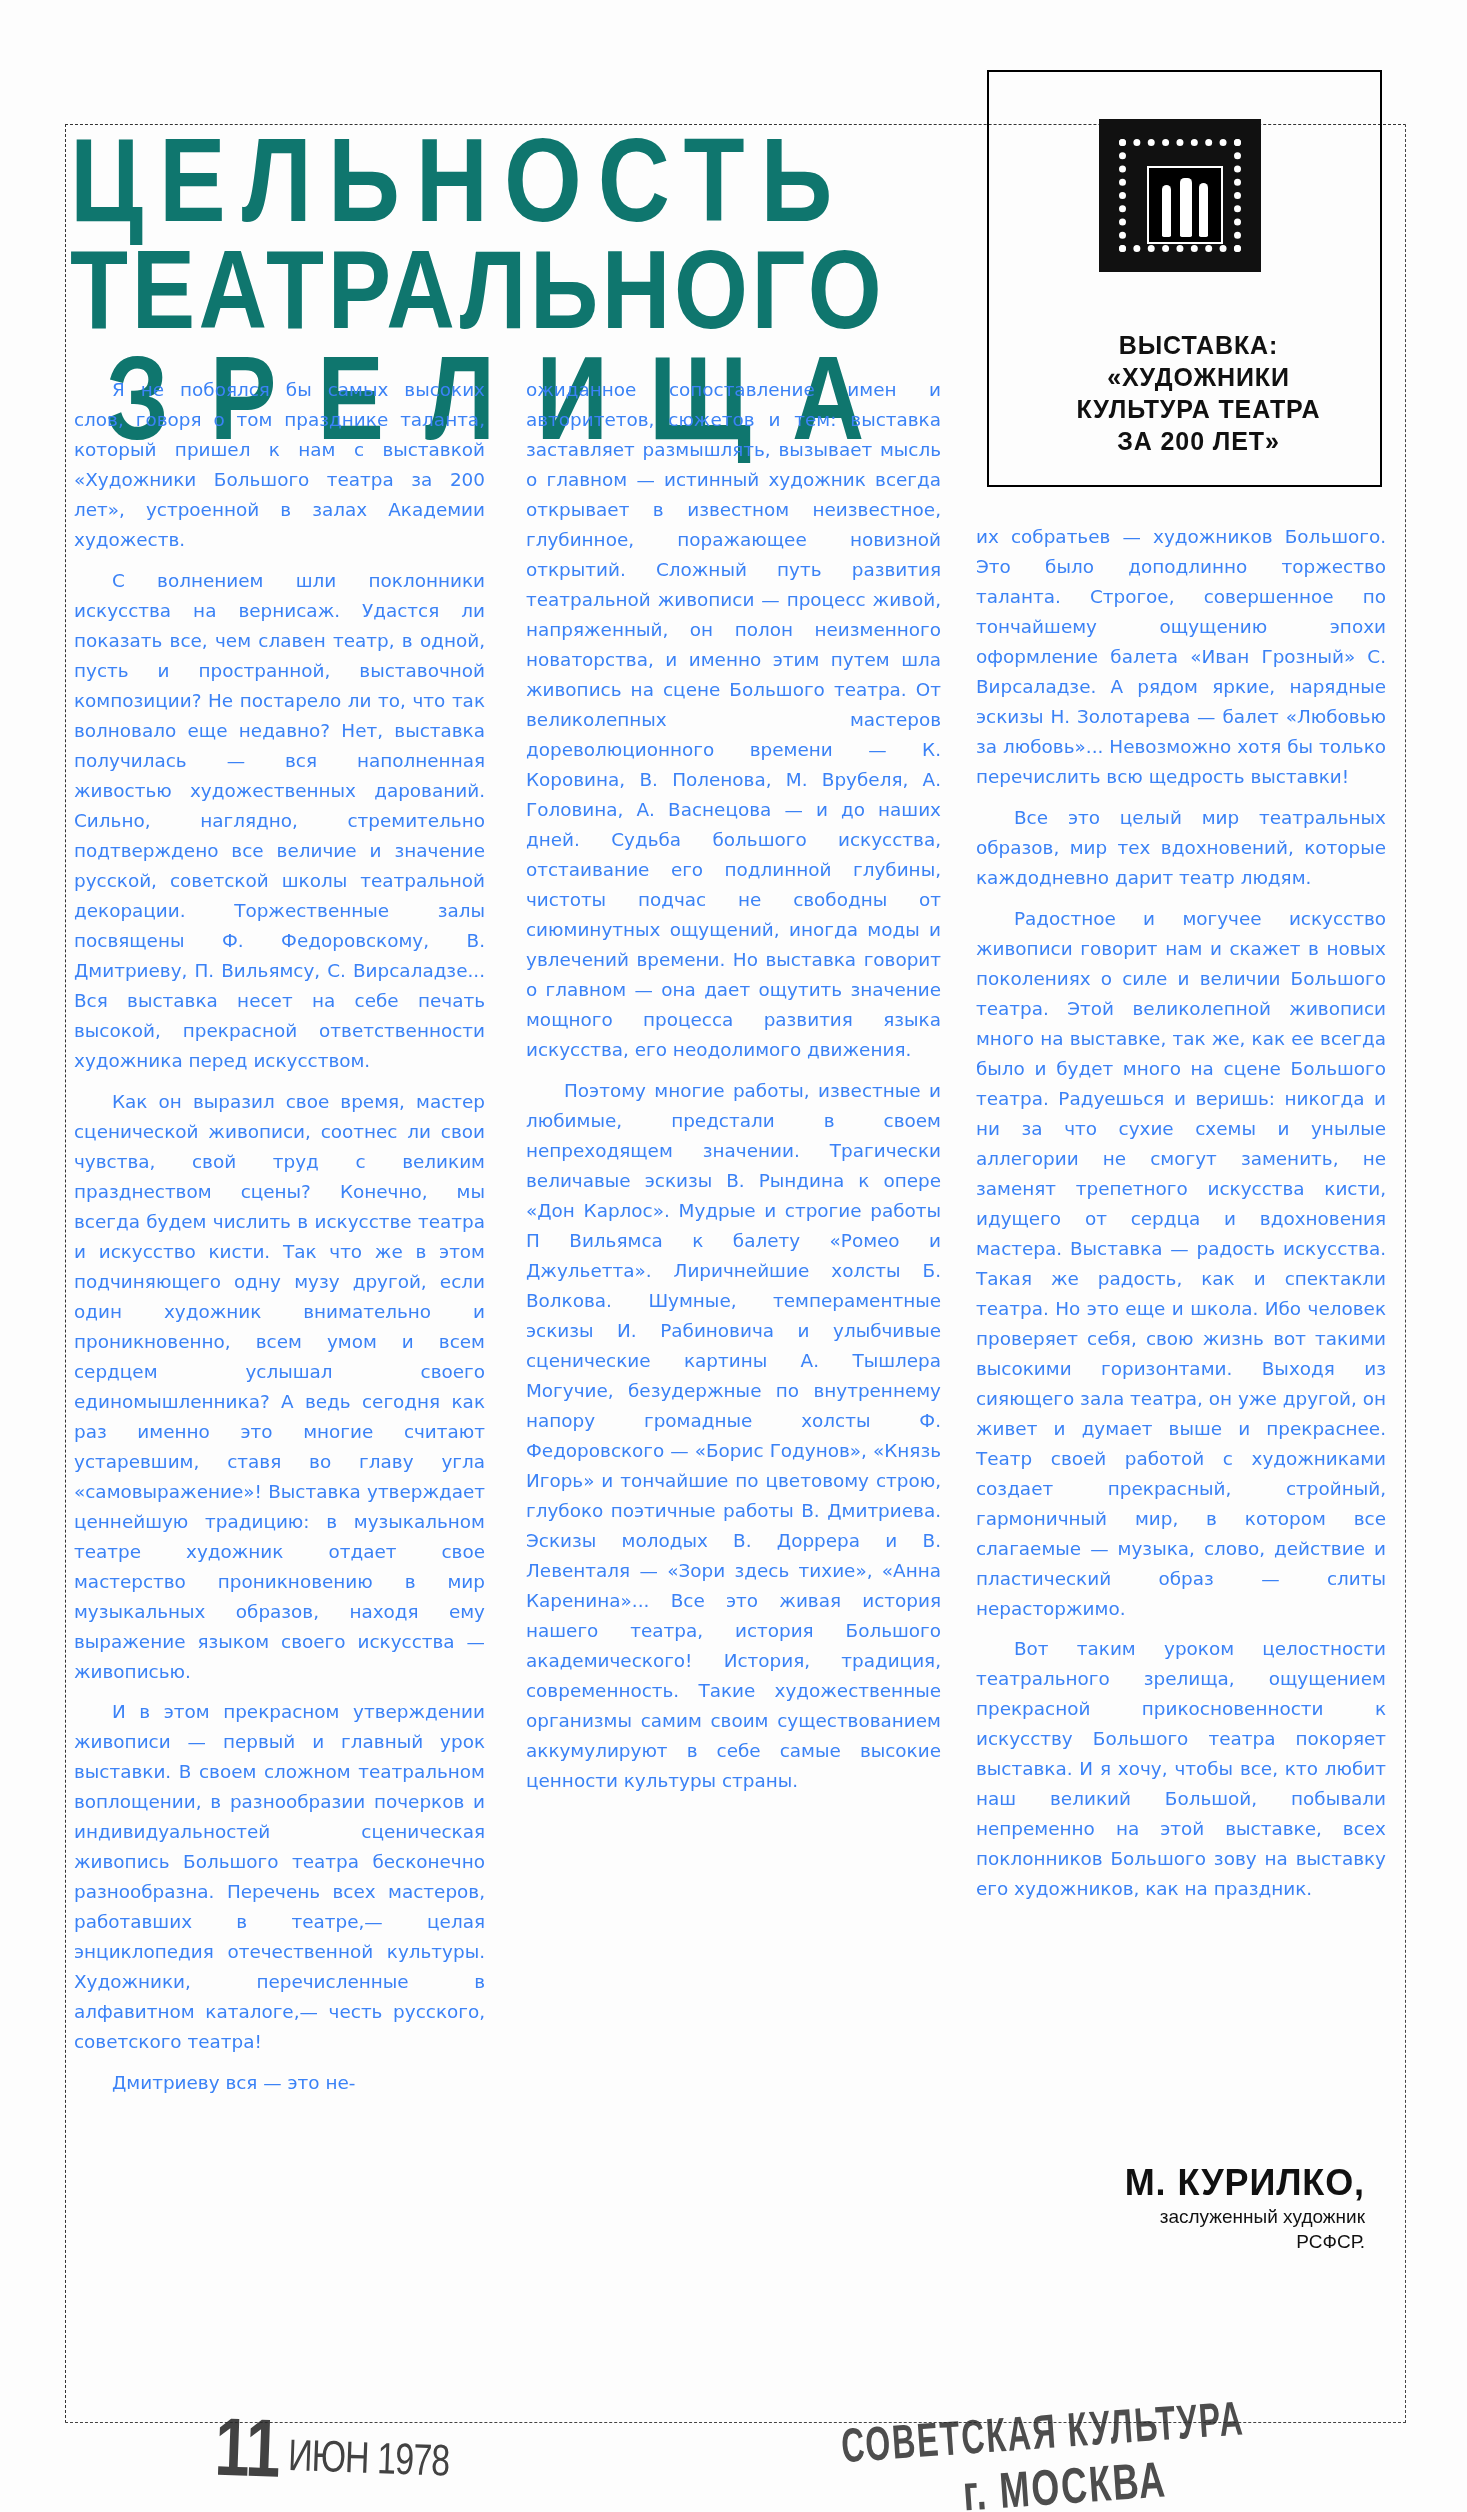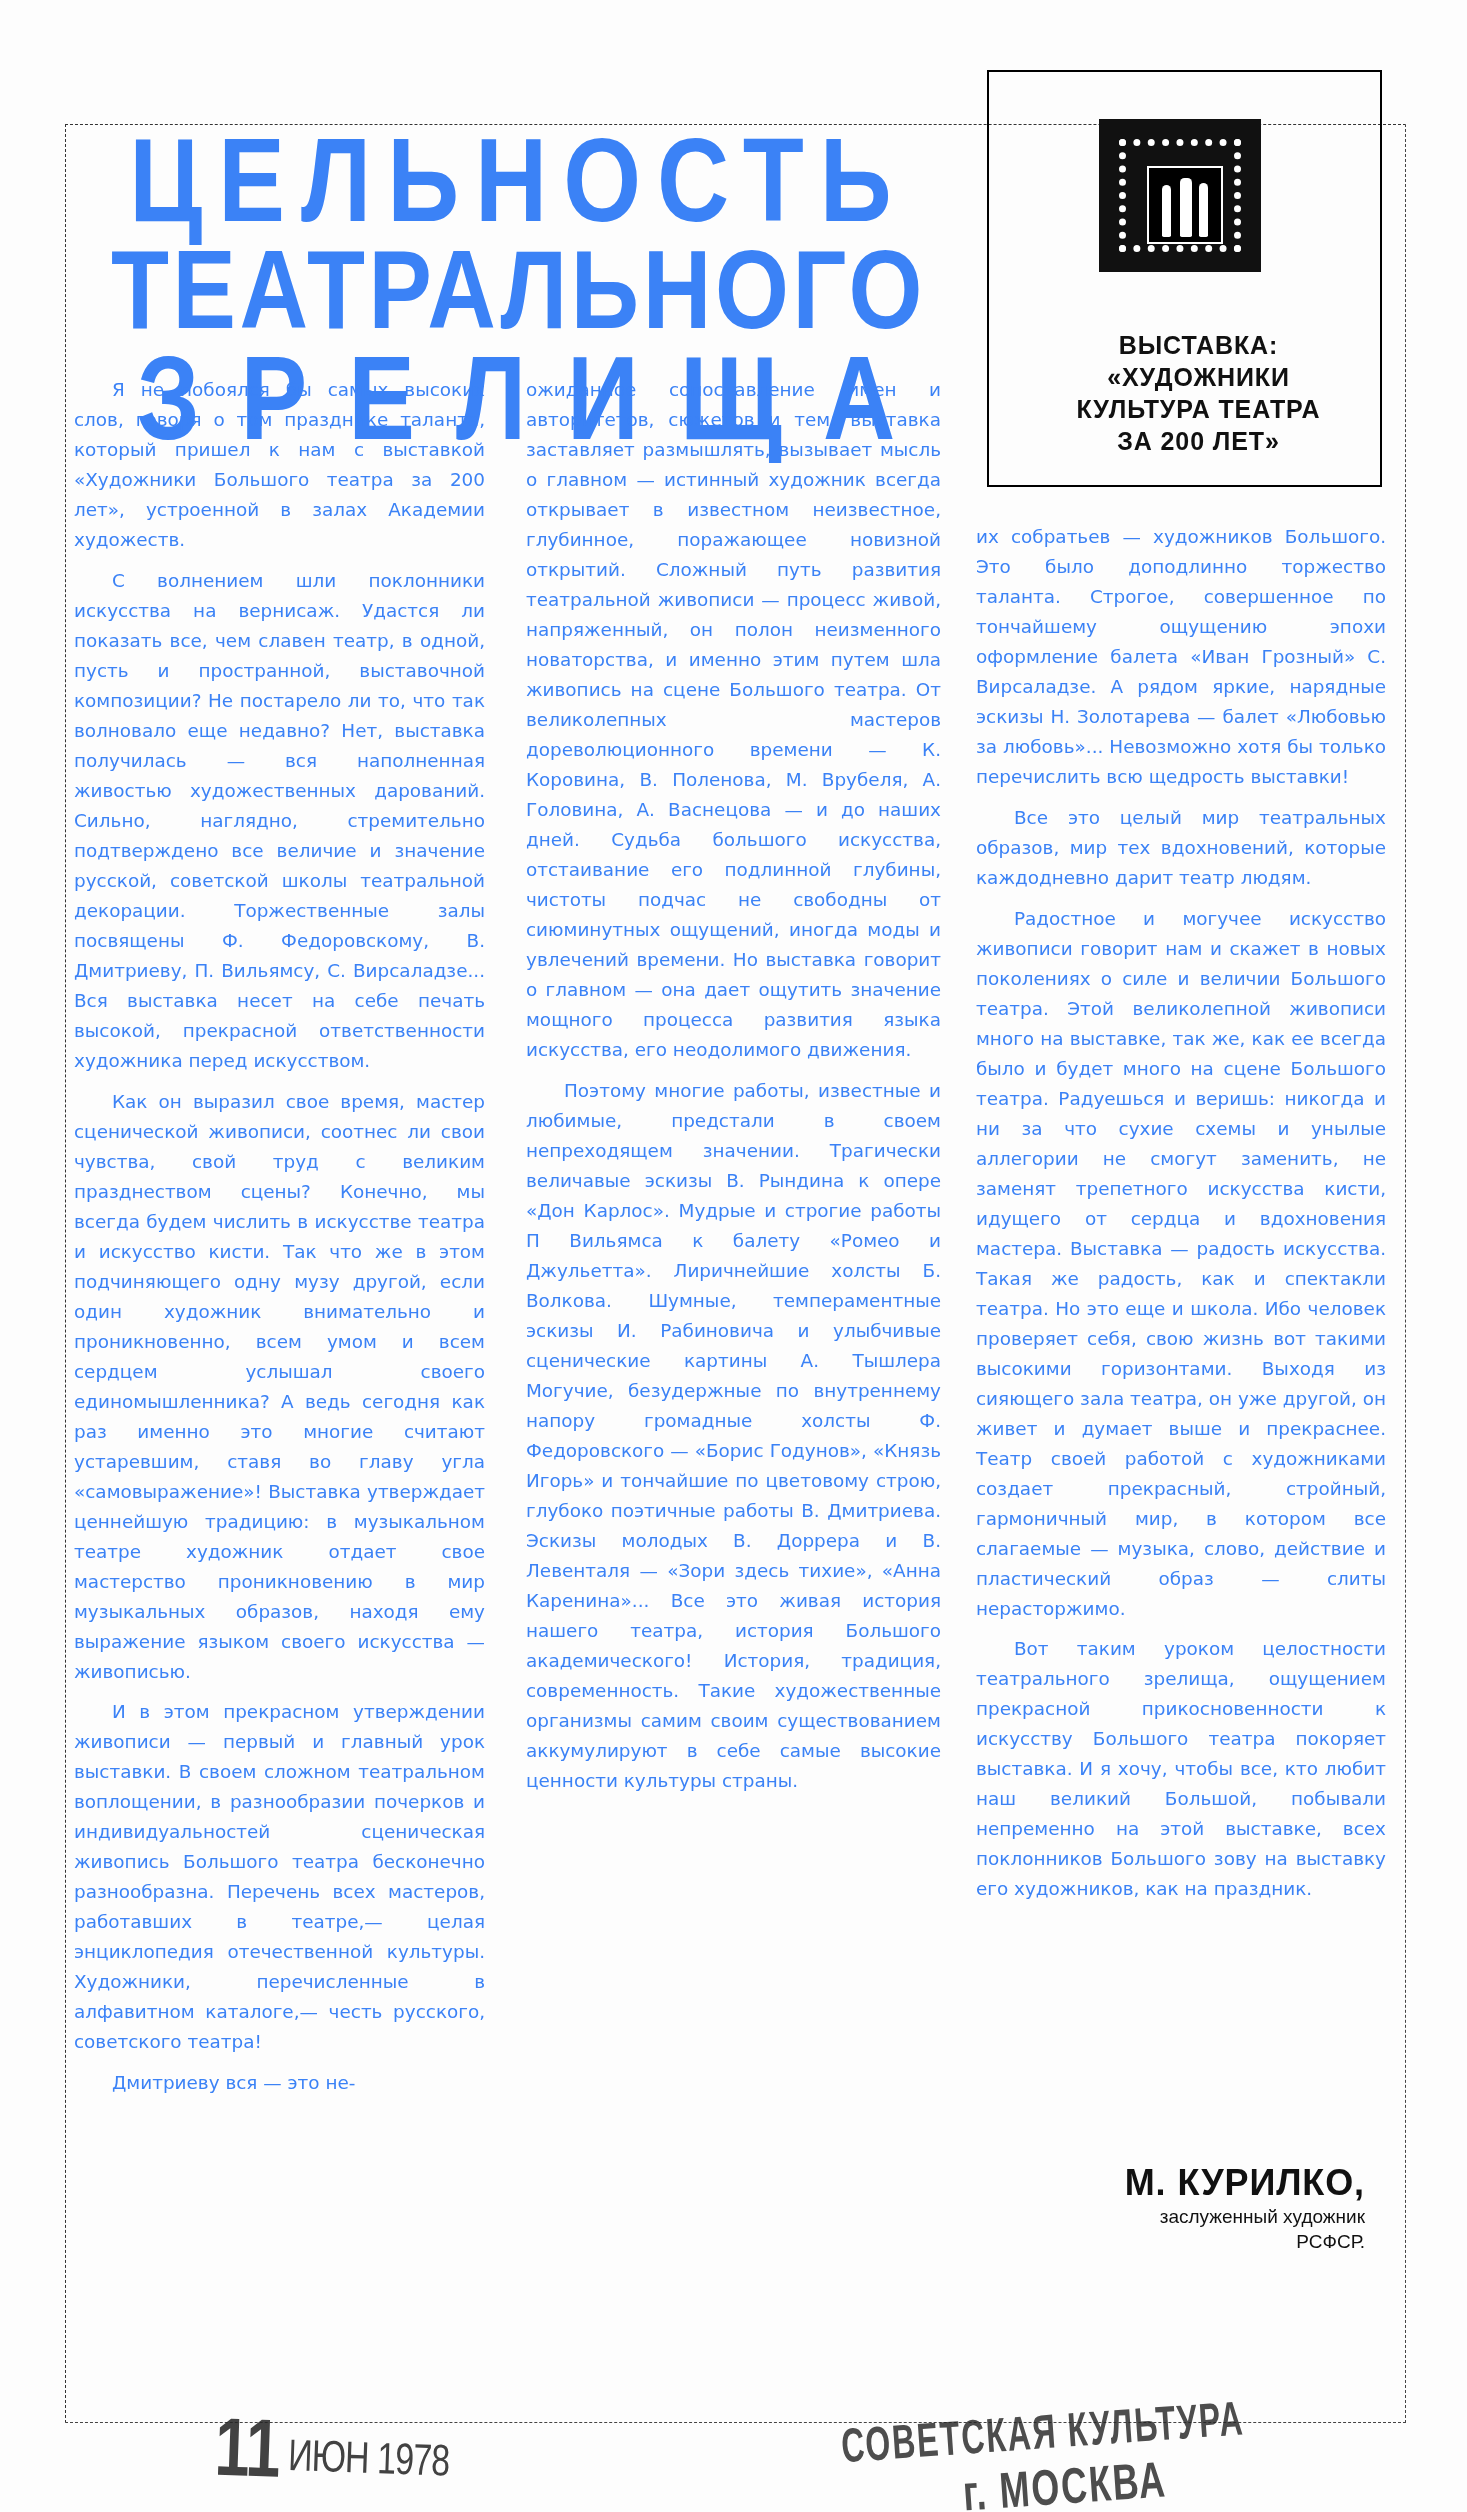--- a/index.html
+++ b/index.html
@@ -1,21 +1,21 @@
 <!DOCTYPE html>
 <html style="font-size:14.4px"><head>
 <meta charset="utf-8">
 <style>
   html, body { margin:0; padding:0; background:#fdfdfd; }
   body { width:1468px; height:2512px; position:relative; overflow:hidden;
          font-family:"DejaVu Sans", sans-serif; color:#111; }
   .frame { position:absolute; left:65px; top:124px; width:1339px; height:2297px;
            border-left:1.8px dashed #333; border-top:1.8px dashed #333; border-right:1.8px dashed #444; border-bottom:1.8px dashed #444; }
-  .headline { position:absolute; left:70px; top:126px; width:897px; text-align:center;
-              font-family:"Liberation Sans", sans-serif; font-weight:bold; color:#3b82f6; }
+  .headline { position:absolute; left:70px; top:126px; width:897px; text-align:left;
+              font-family:"Liberation Sans", sans-serif; font-weight:bold; color:#0f766e; }
   .headline .l1 { font-size:100px; letter-spacing:16px; line-height:109px; transform:scaleY(1.18); display:block; }
   .headline .l2 { font-size:95px; letter-spacing:3.6px; line-height:109px; transform:scaleY(1.18); display:block; }
   .headline .l3 { font-size:100px; letter-spacing:41px; line-height:109px; transform:scaleY(1.18); display:block; padding-left:36px; }
   .box { position:absolute; left:987px; top:70px; width:395px; height:417px;
          border:2.7px solid #000; box-sizing:border-box; }
   .emblem { position:absolute; left:110px; top:47px; width:162px; height:153px; background:#111;
             box-sizing:border-box; border:9px solid #111; }
   .emblem .inner-frame { position:absolute; left:10.8px; top:10.8px; right:10.8px; bottom:10.8px; border:7.2px dotted #fff; }
   .emblem .center { position:absolute; left:39px; top:38px; width:72px; height:74px; background:#000; border:2.7px solid #fff; }
   .emblem .center span { position:absolute; bottom:5.4px; width:9px; background:#fff; border-radius:4.5px 4.5px 1.8px 1.8px; }

